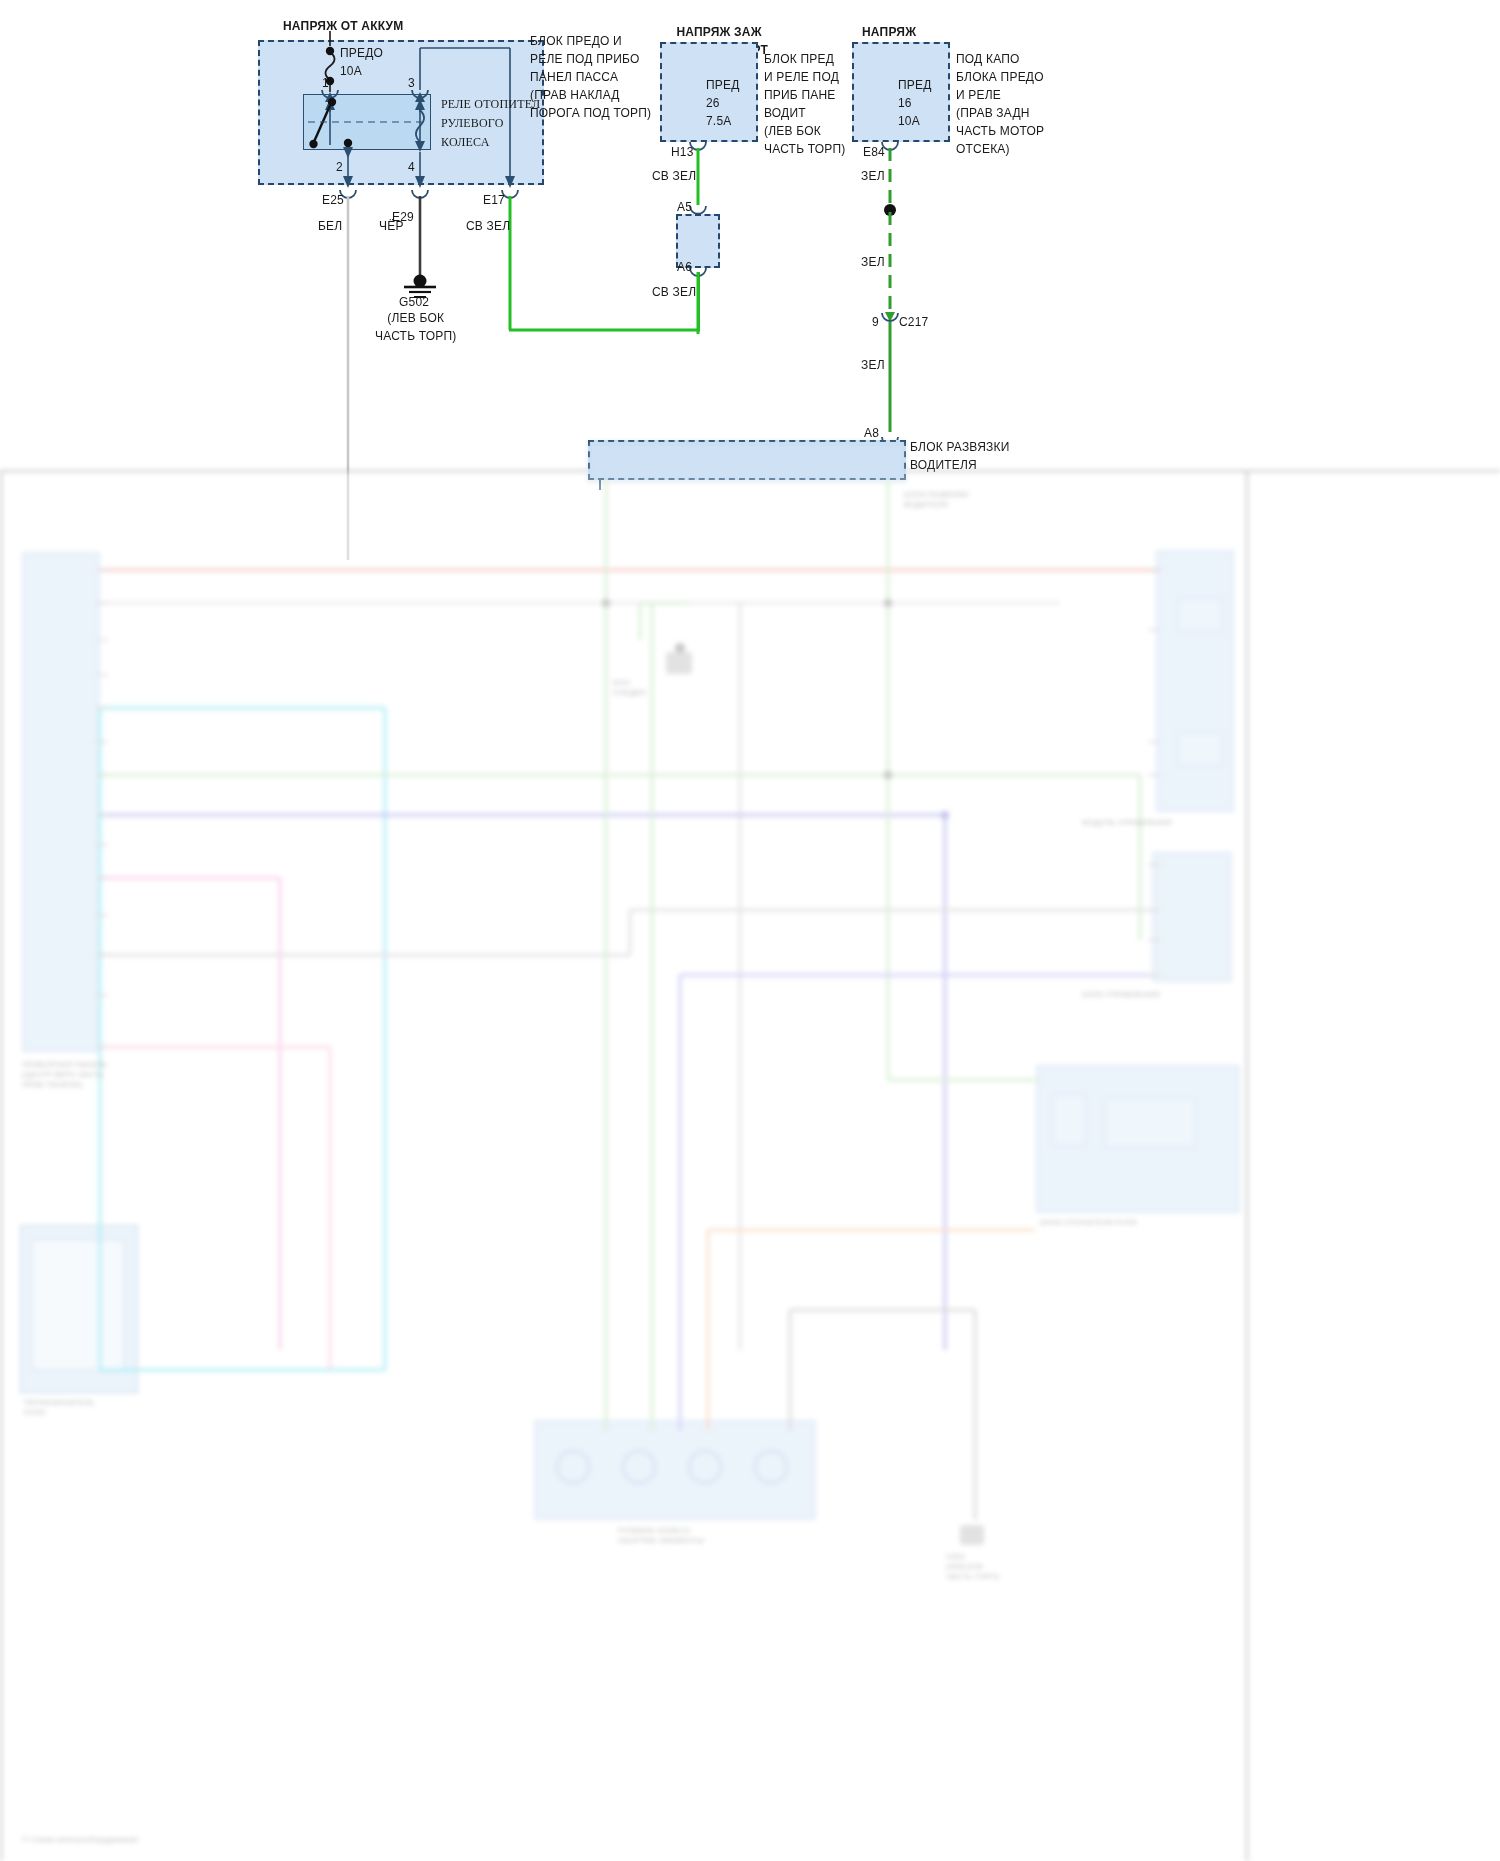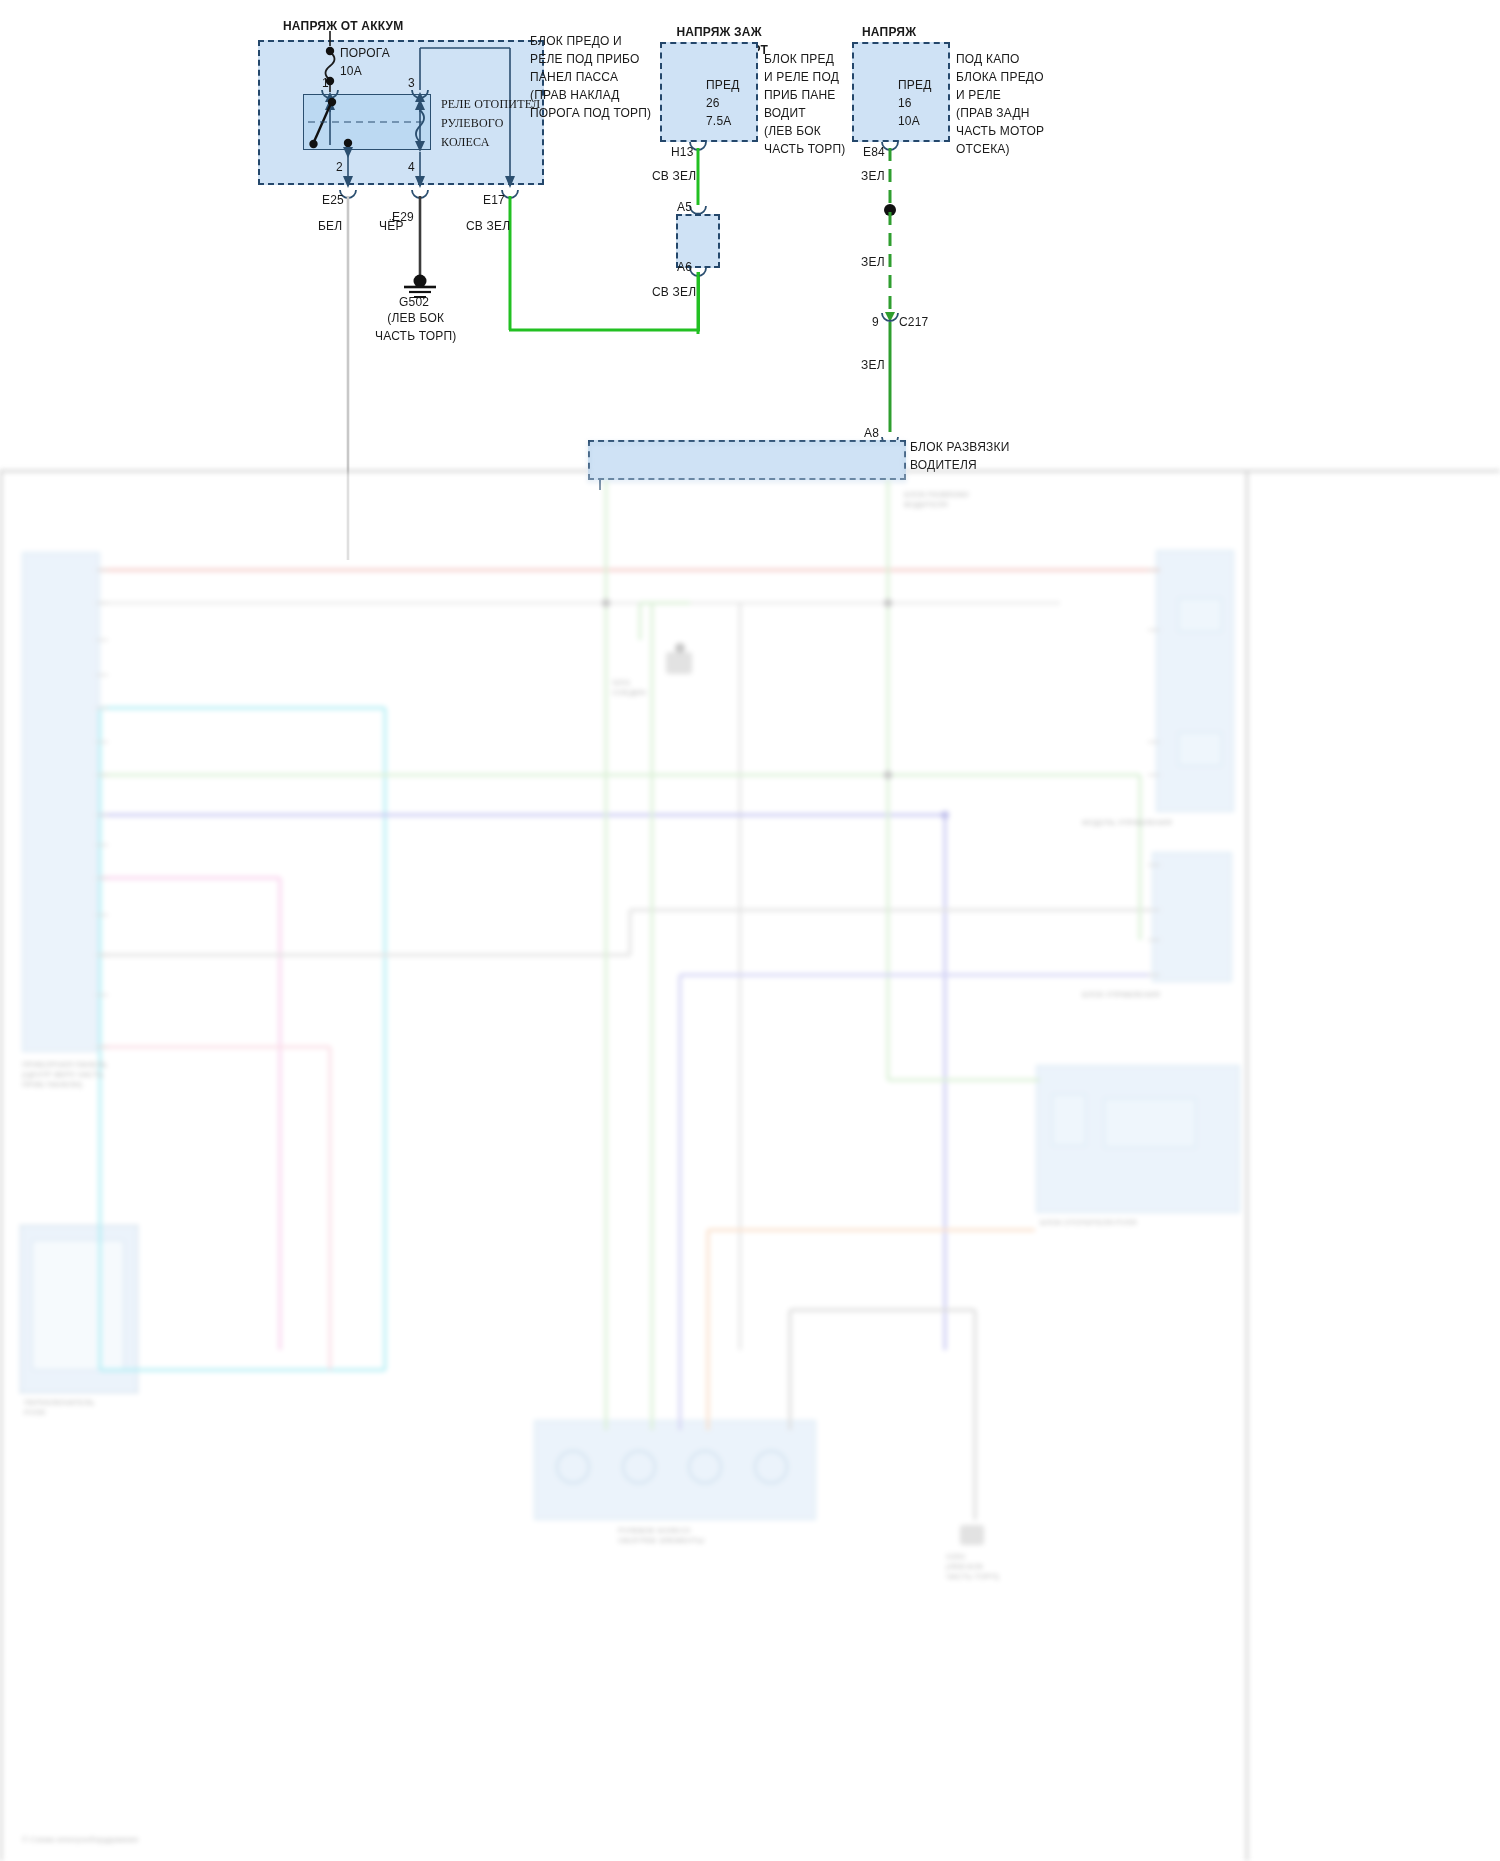--- a/index.html
+++ b/index.html
@@ -154,21 +154,21 @@
 
     <path d="M882,437 a8,8 0 0 0 16,0" fill="none" stroke="#2b4f70" stroke-width="1.8"></path>
     <line x1="890" y1="443" x2="890" y2="462" stroke="#2b4f70" stroke-width="1.6"></line>
     <polygon points="890,440 885,452 895,452" fill="#2b4f70"></polygon>
     <circle cx="890" cy="462" r="5" fill="#111"></circle>
 
     <line x1="890" y1="462" x2="600" y2="462" stroke="#2b4f70" stroke-width="2"></line>
     <line x1="600" y1="462" x2="600" y2="490" stroke="#2b4f70" stroke-width="2"></line>
   </svg>
 
-  <div class="lbl" style="left:340px;top:44px;">ПОРОГА</div>
+  <div class="lbl" style="left:340px;top:44px;">ПРЕДО</div>
   <div class="lbl" style="left:340px;top:62px;">10A</div>
   <div class="lbl" style="left:322px;top:74px;">1</div>
   <div class="lbl" style="left:408px;top:74px;">3</div>
   <div class="lbl" style="left:336px;top:158px;">2</div>
   <div class="lbl" style="left:408px;top:158px;">4</div>
   <div class="lbl" style="left:441px;top:95px;line-height:19px;font-family:Liberation Serif, serif;">РЕЛЕ ОТОПИТЕЛ
 РУЛЕВОГО
 КОЛЕСА</div>
   <div class="lbl" style="left:530px;top:32px;line-height:18px;">БЛОК ПРЕДО И
 РЕЛЕ ПОД ПРИБО

